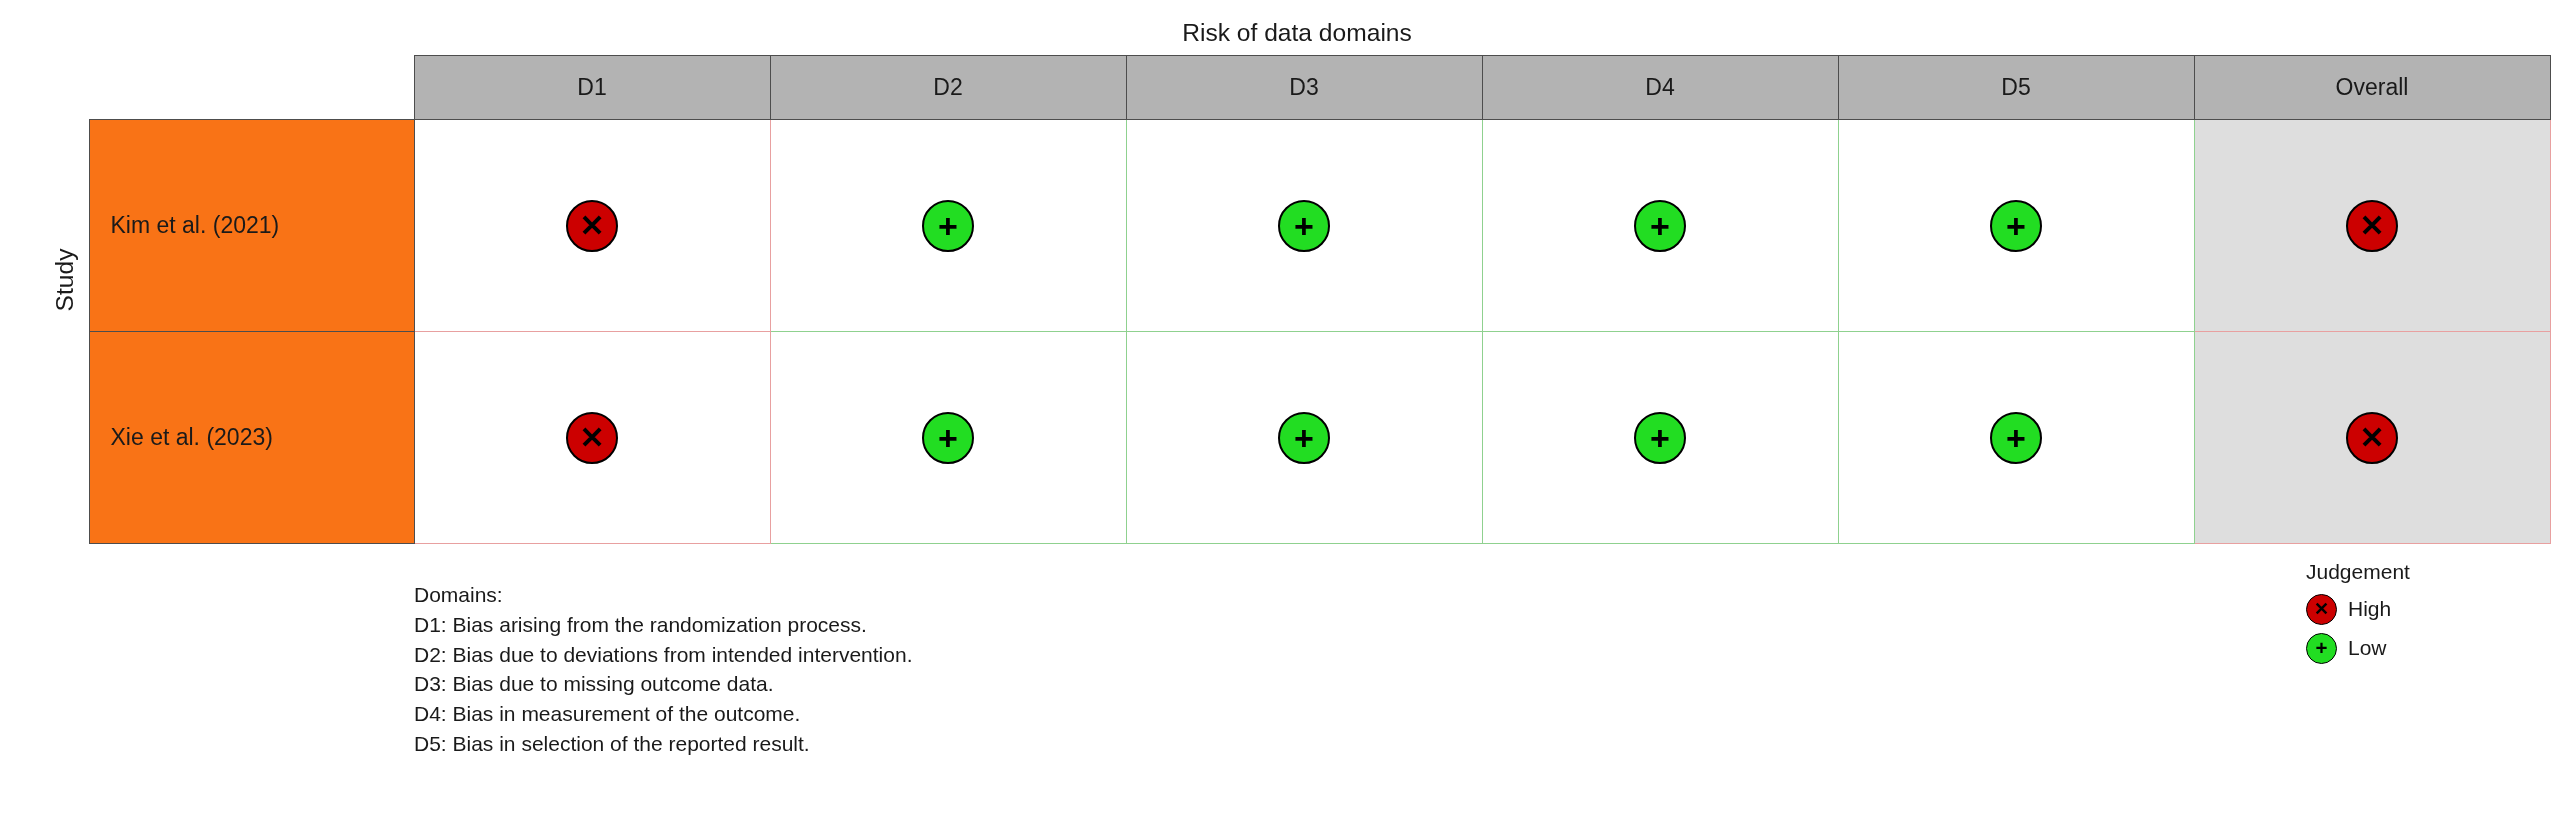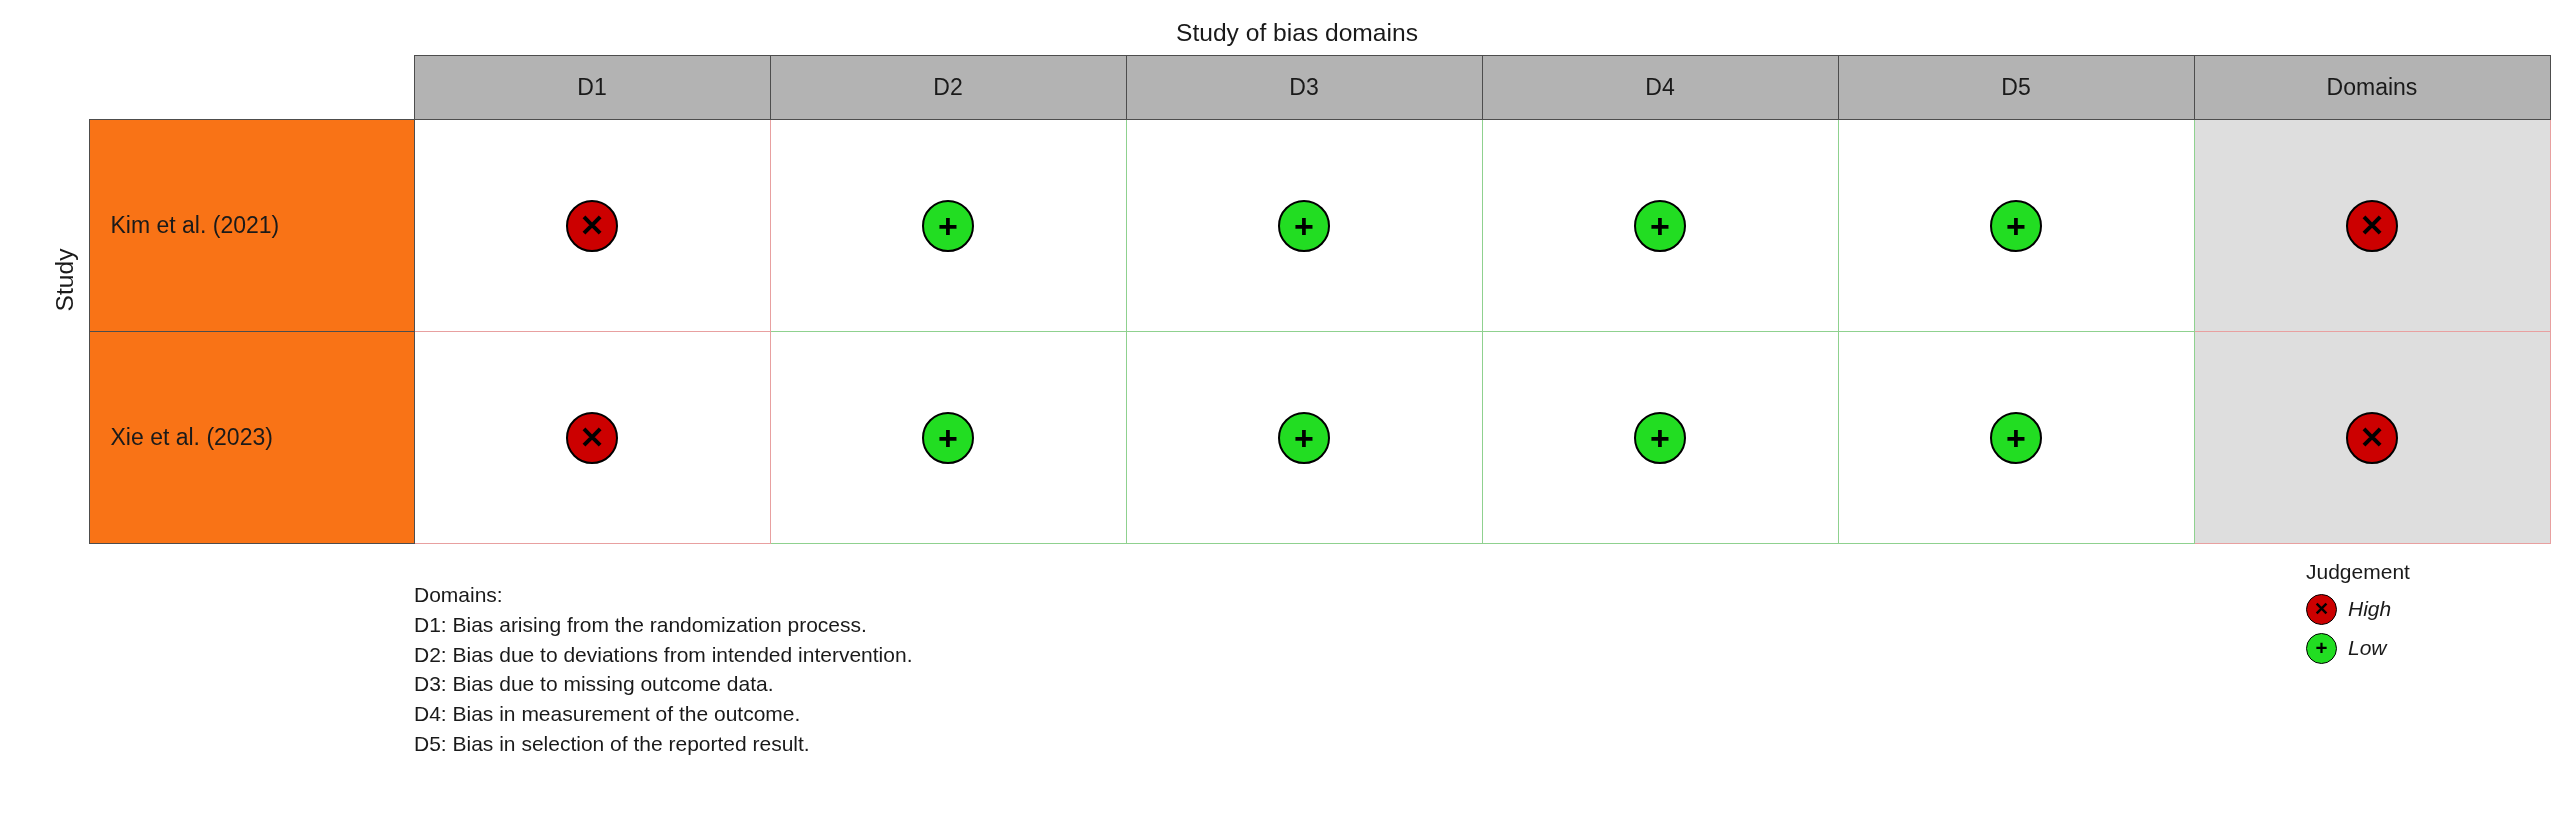--- a/index.html
+++ b/index.html
@@ -159,27 +159,26 @@
     white-space: nowrap;
   }
   #judgement-legend .legend-row {
     display: flex;
     align-items: center;
     gap: 11px;
     margin-bottom: 8.2px;
   }
   #judgement-legend .legend-row span.lbl {
     font-size: 21px;
-    font-style: italic;
   }
 </style>
 </head>
 <body>
 
-<div id="chart-title">Study of bias domains</div>
+<div id="chart-title">Risk of data domains</div>
 
 <div id="y-axis-label">Study</div>
 
 <table id="rob-table">
   <colgroup>
     <col class="col-study">
     <col class="col-domain">
       <col class="col-domain">
       <col class="col-domain">
     <col class="col-domain">
@@ -187,21 +186,21 @@
       <col class="col-domain">
   </colgroup>
   <thead>
     <tr>
       <th class="hdr-blank"></th>
       <th class="hdr-cell">D1</th>
       <th class="hdr-cell">D2</th>
       <th class="hdr-cell">D3</th>
       <th class="hdr-cell">D4</th>
       <th class="hdr-cell">D5</th>
-      <th class="hdr-cell overall">Domains</th>
+      <th class="hdr-cell overall">Overall</th>
     </tr>
   </thead>
   <tbody>
     <tr>
       <td class="study-cell">Kim et al. (2021)</td>
 
       <td class="dom-cell high">
         <span class="badge high">
           <span class="glyph">✕</span>
         </span>

